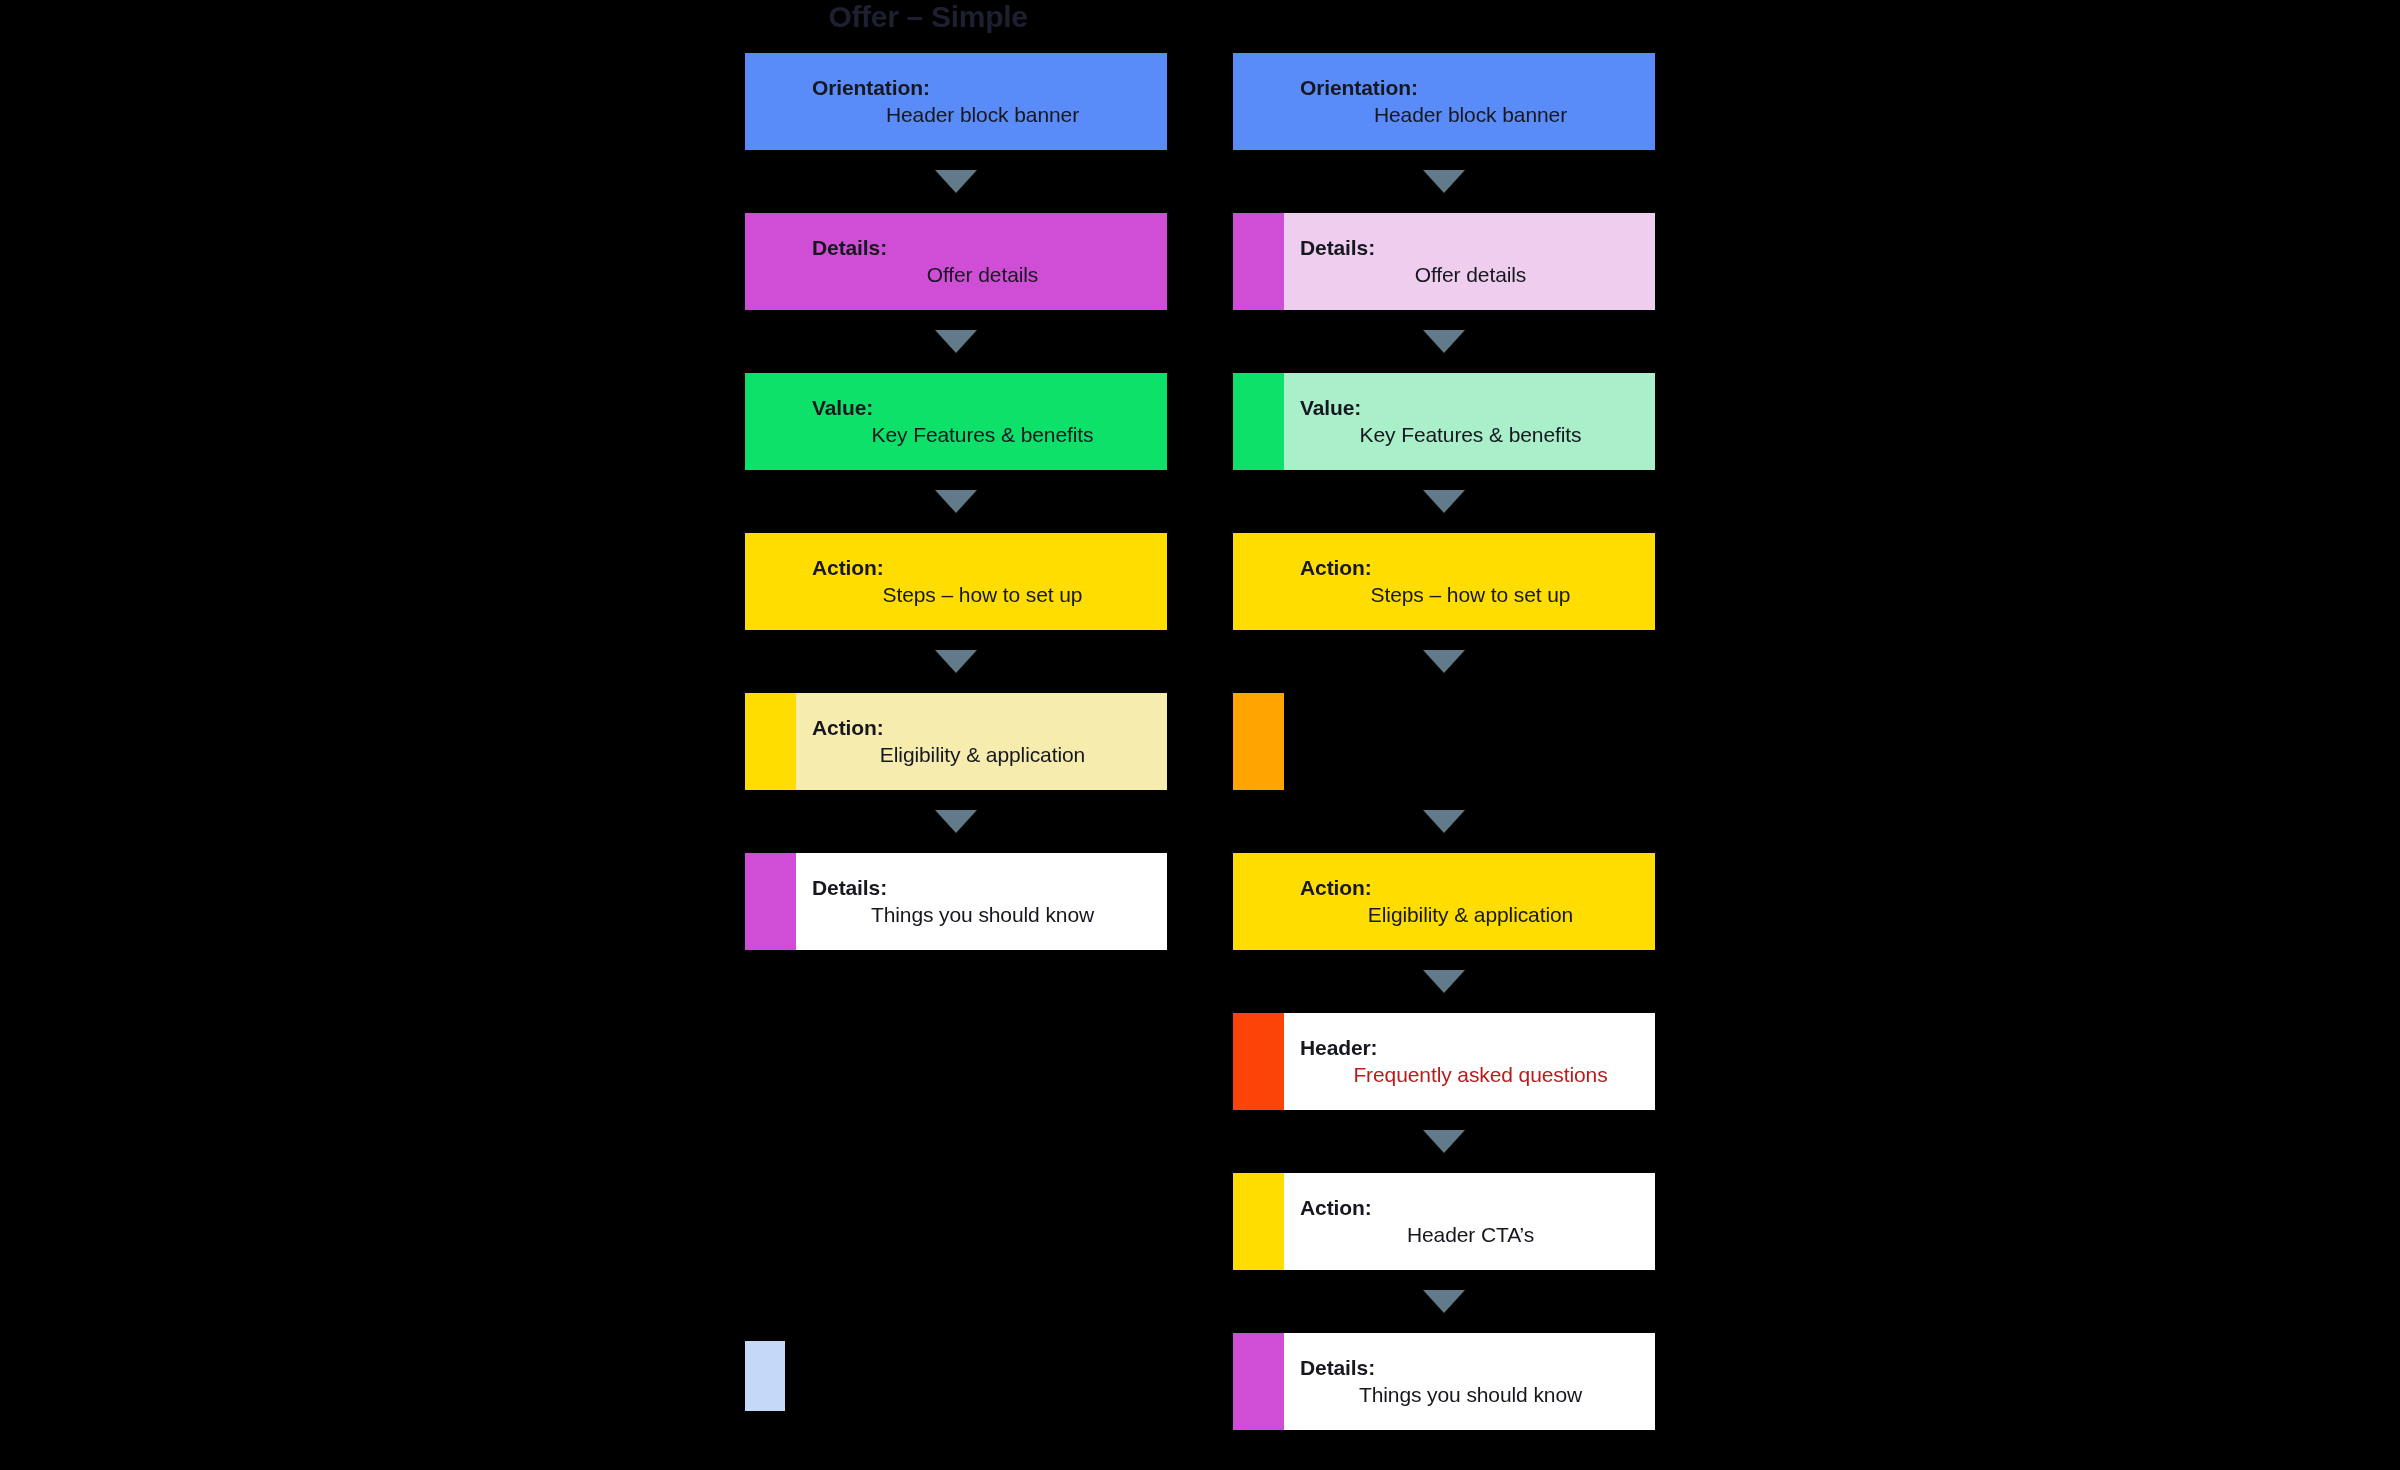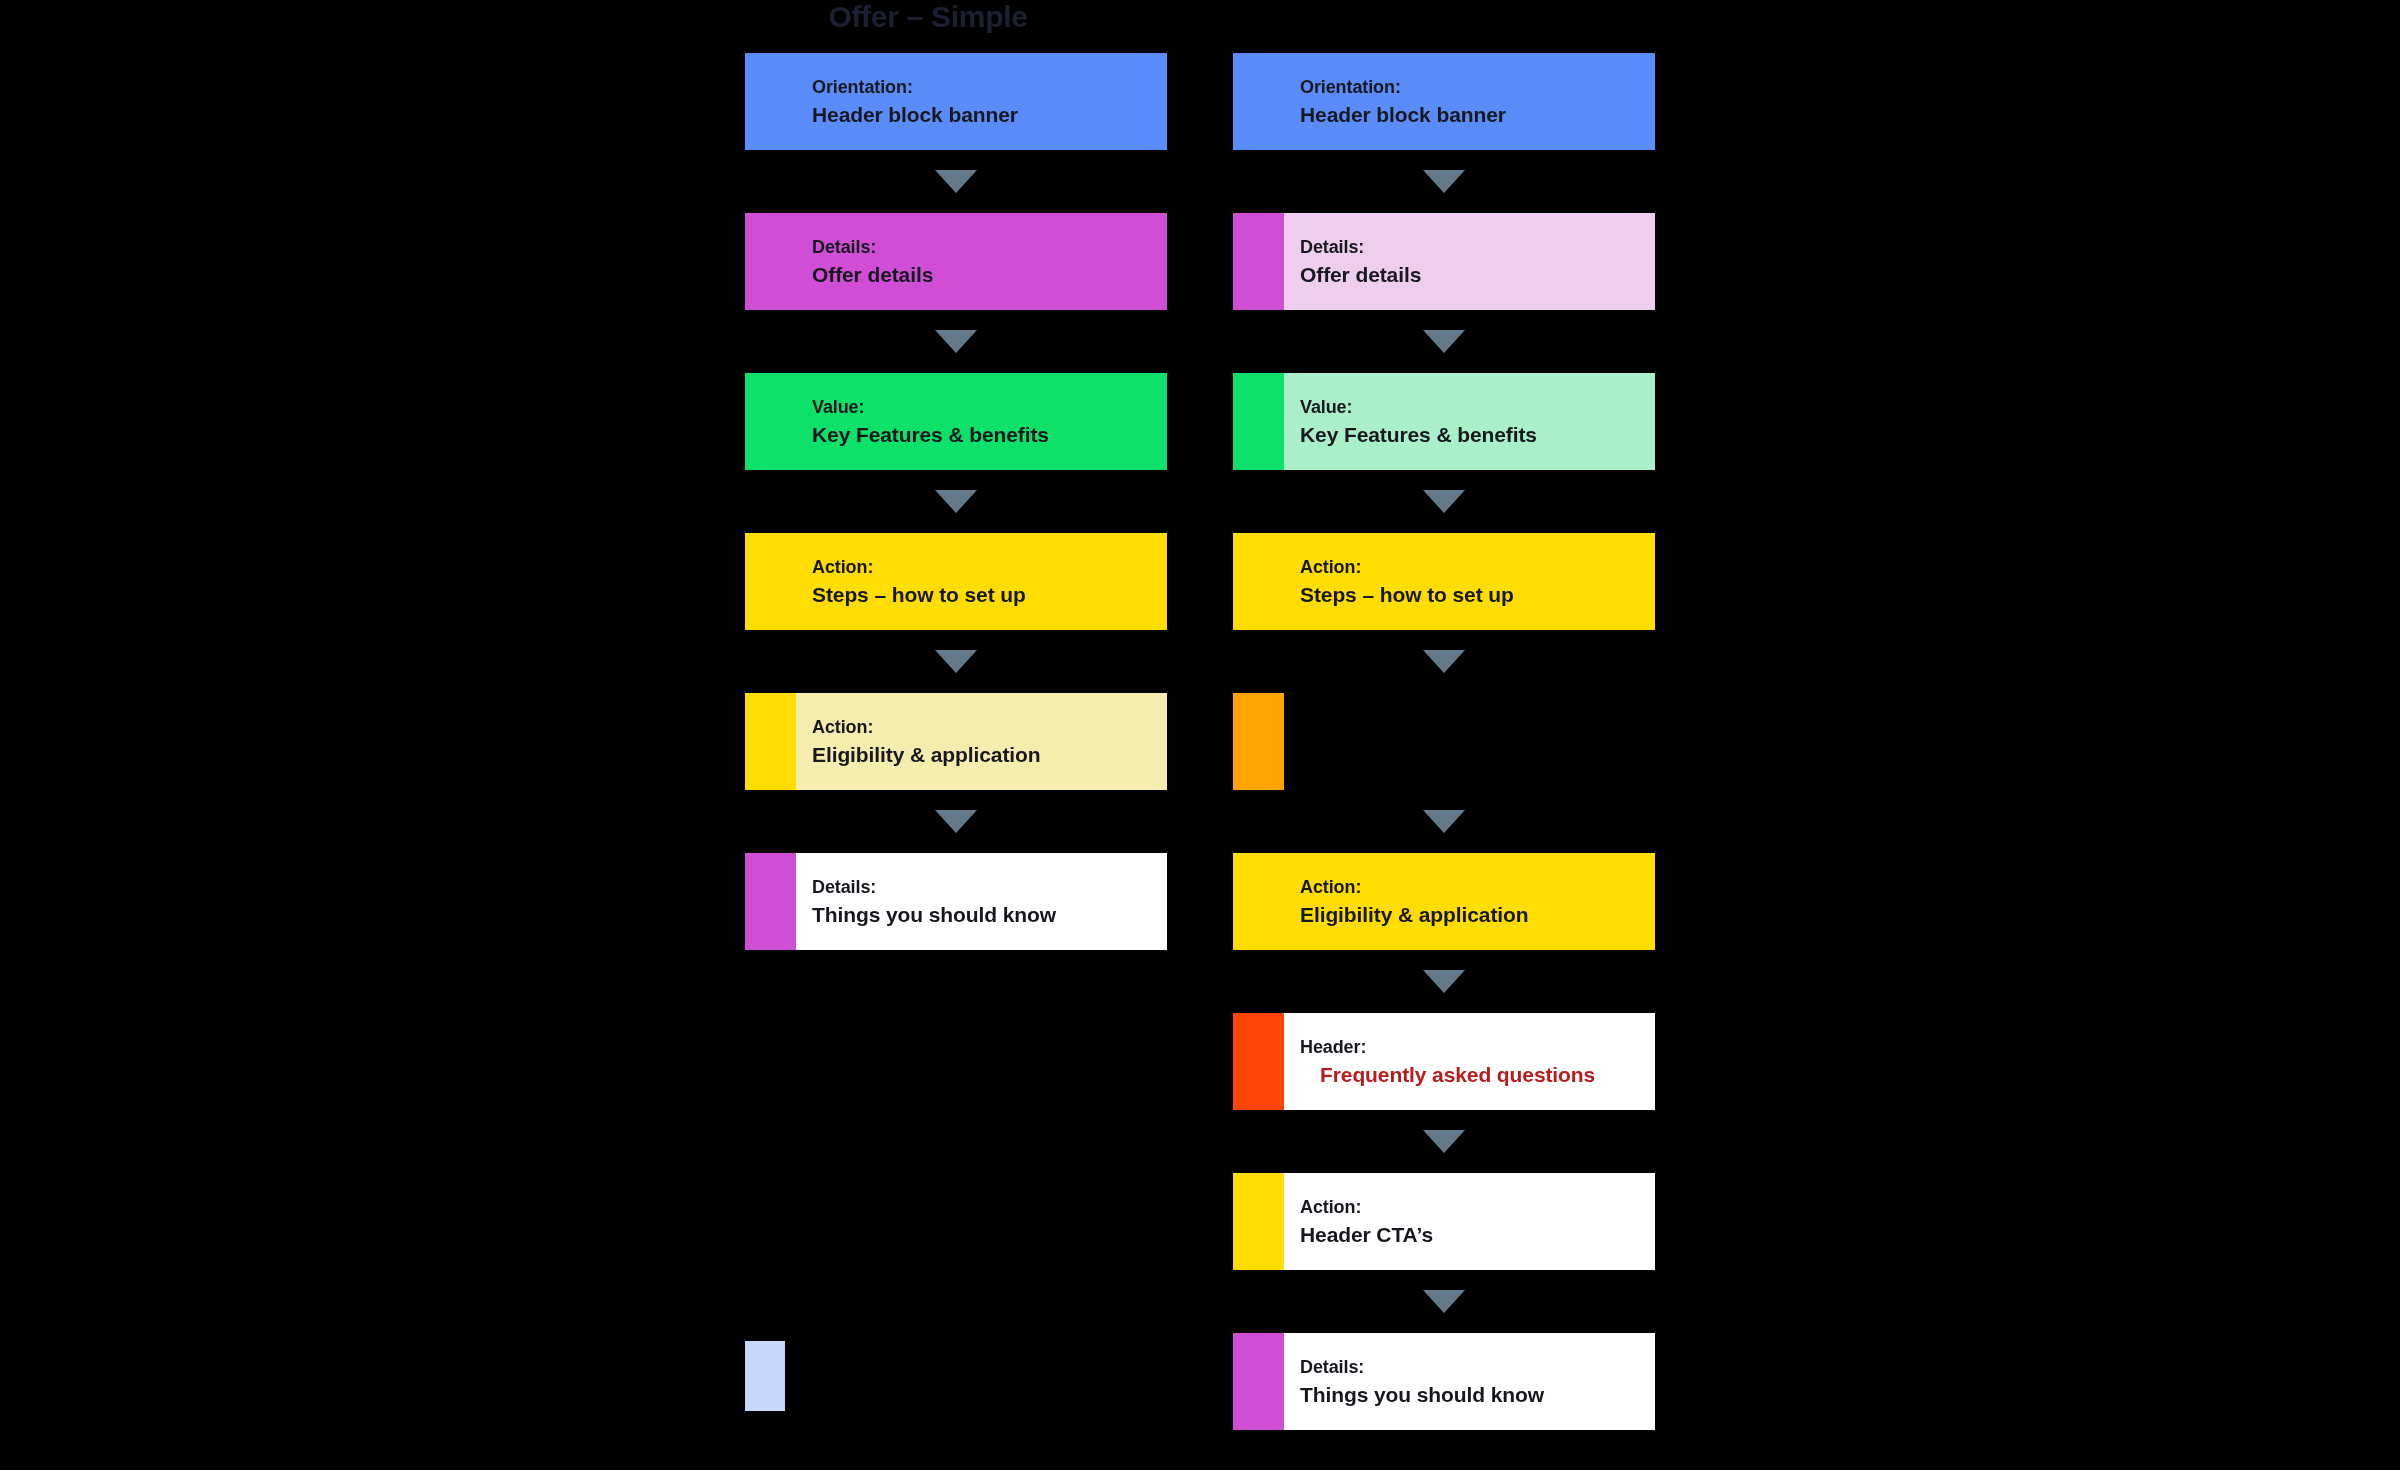--- a/index.html
+++ b/index.html
@@ -68,35 +68,36 @@
   .node-body {
     flex: 1 1 auto;
     height: 100%;
     display: flex;
     flex-direction: column;
     justify-content: center;
     padding: 0 14px 0 16px;
   }
 
   .node-title {
-    font-size: 18px;
+    font-size: 21px;
     font-weight: 700;
     color: #17181f;
     line-height: 27px;
     letter-spacing: -0.1px;
     white-space: nowrap;
   }
 
   .node-sub {
     font-size: 21px;
-    font-weight: 700;
+    font-weight: 400;
     color: #17181f;
     line-height: 28px;
     letter-spacing: -0.1px;
     white-space: nowrap;
+    text-align: center;
   }
 
   
   .connector {
     width: 422px;
     height: 63px;
     display: flex;
     align-items: center;
     justify-content: center;
   }

